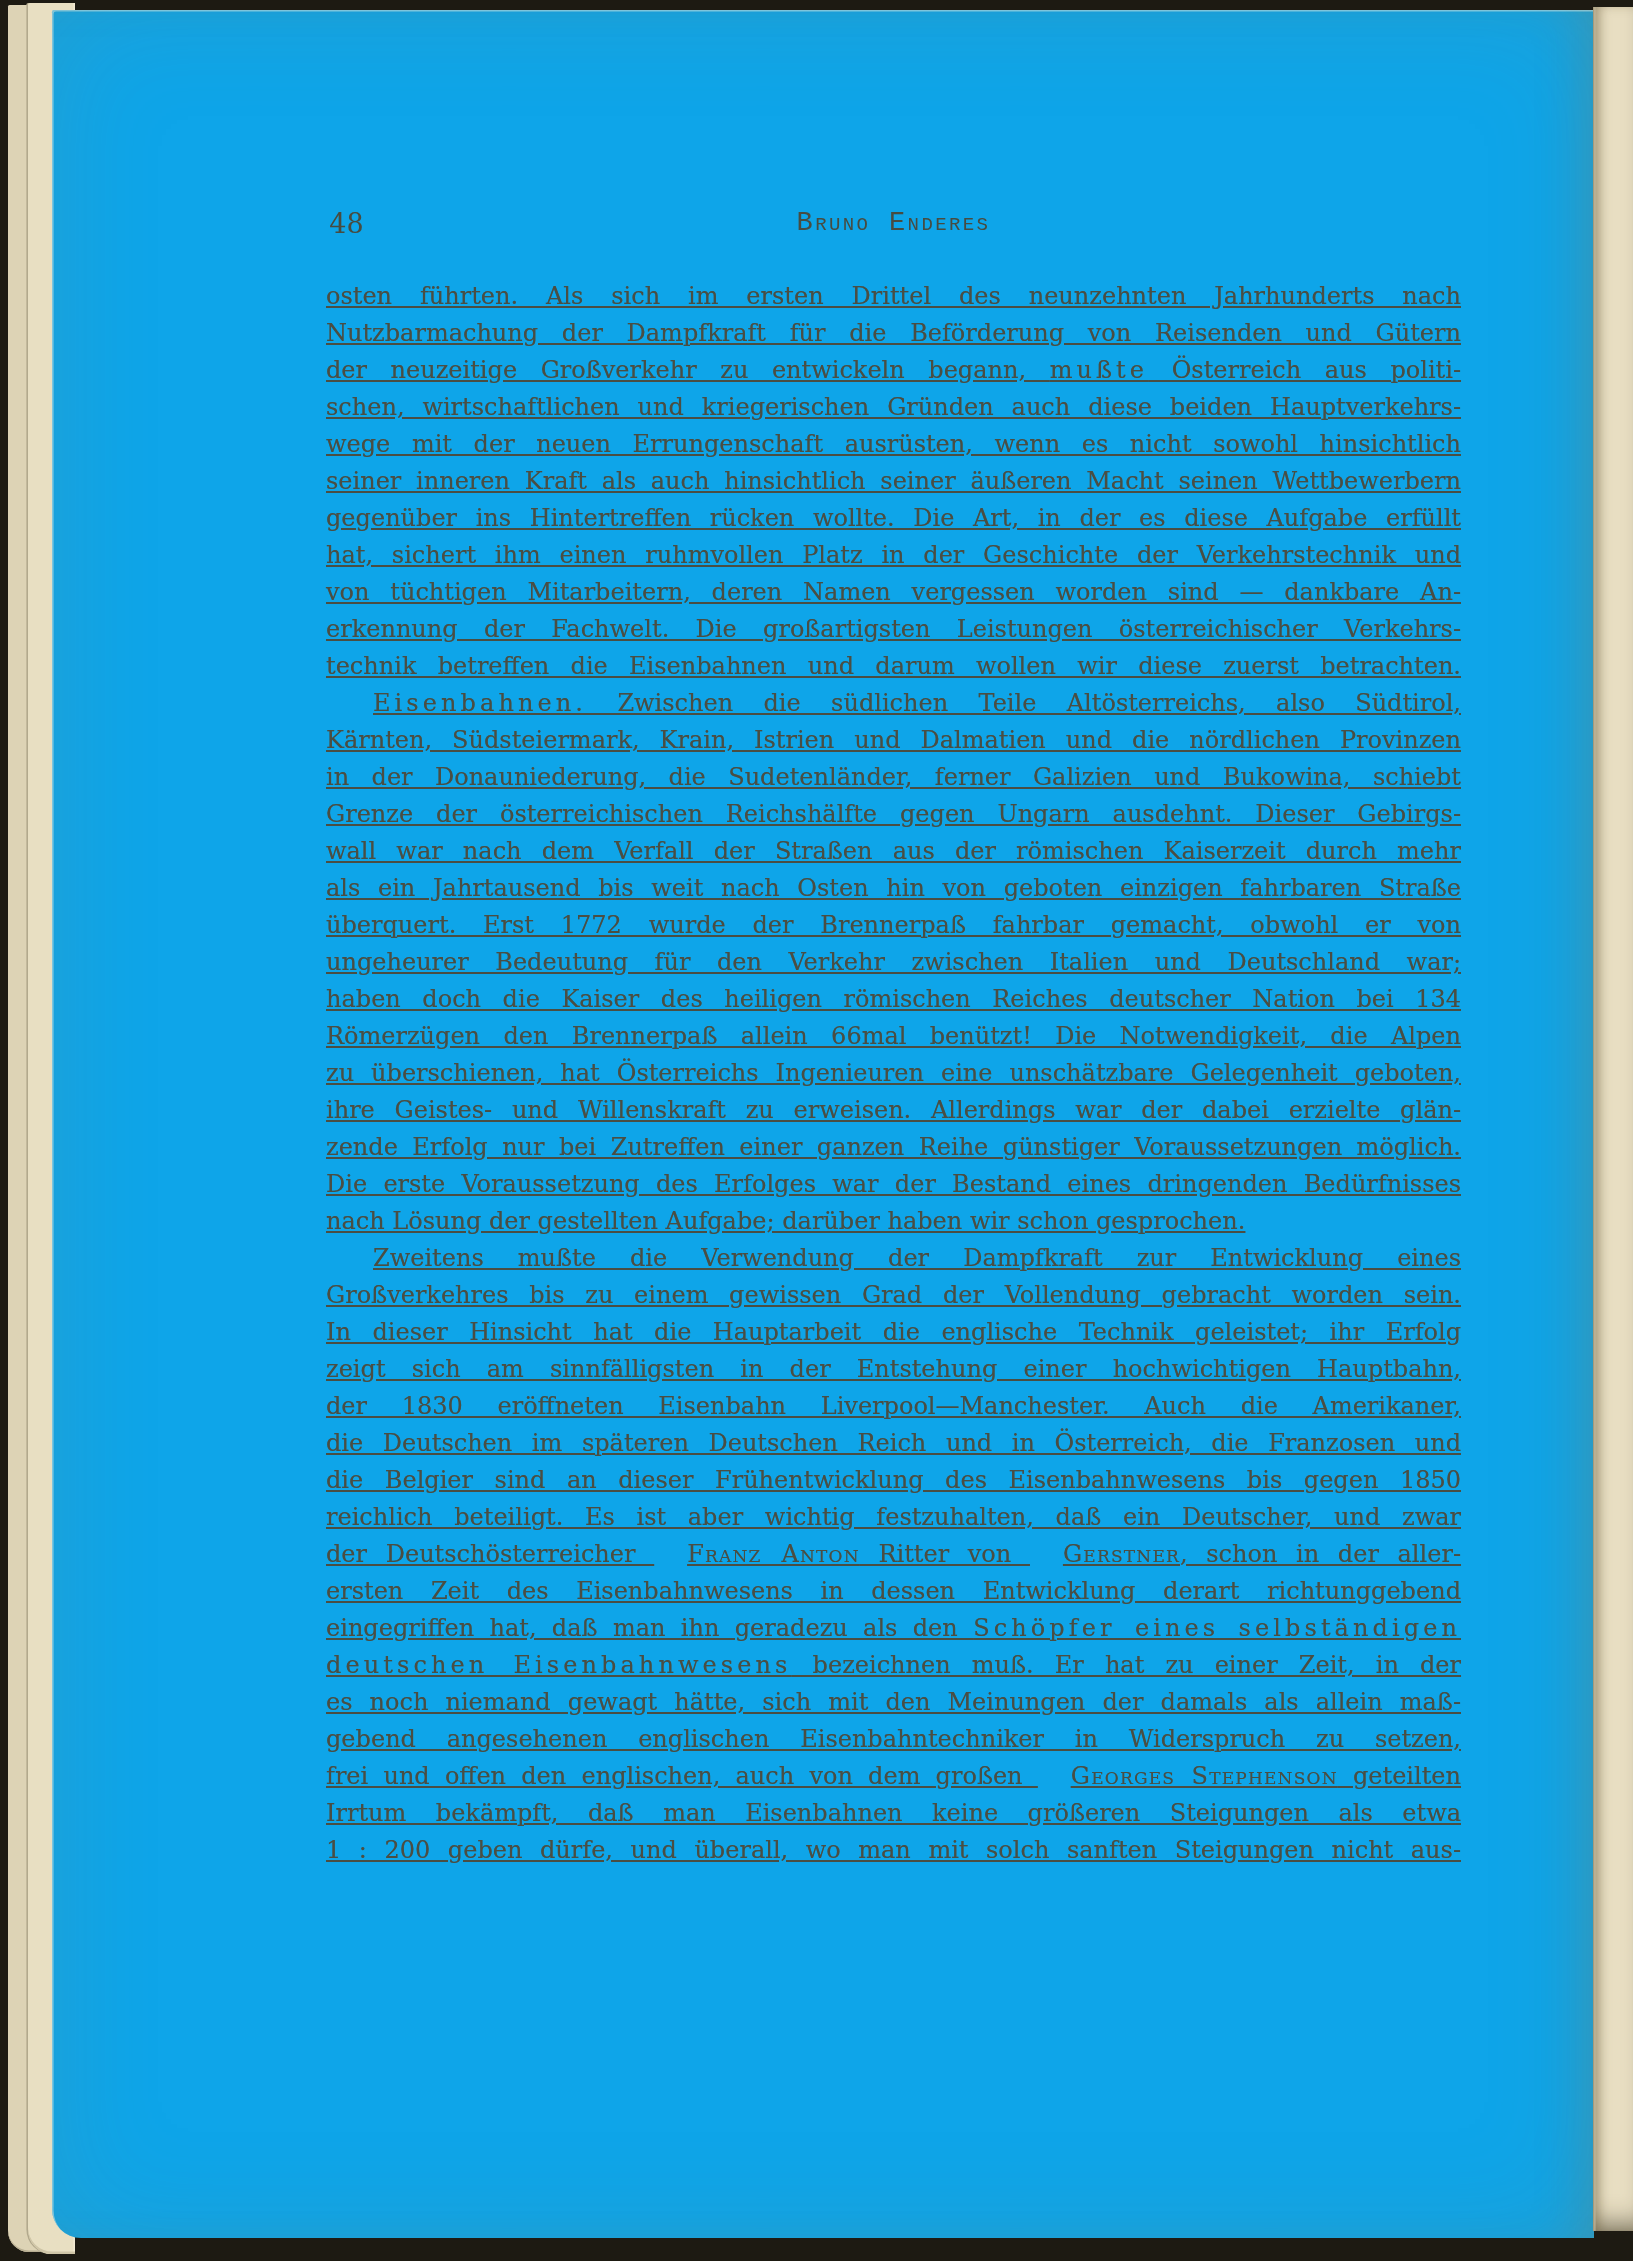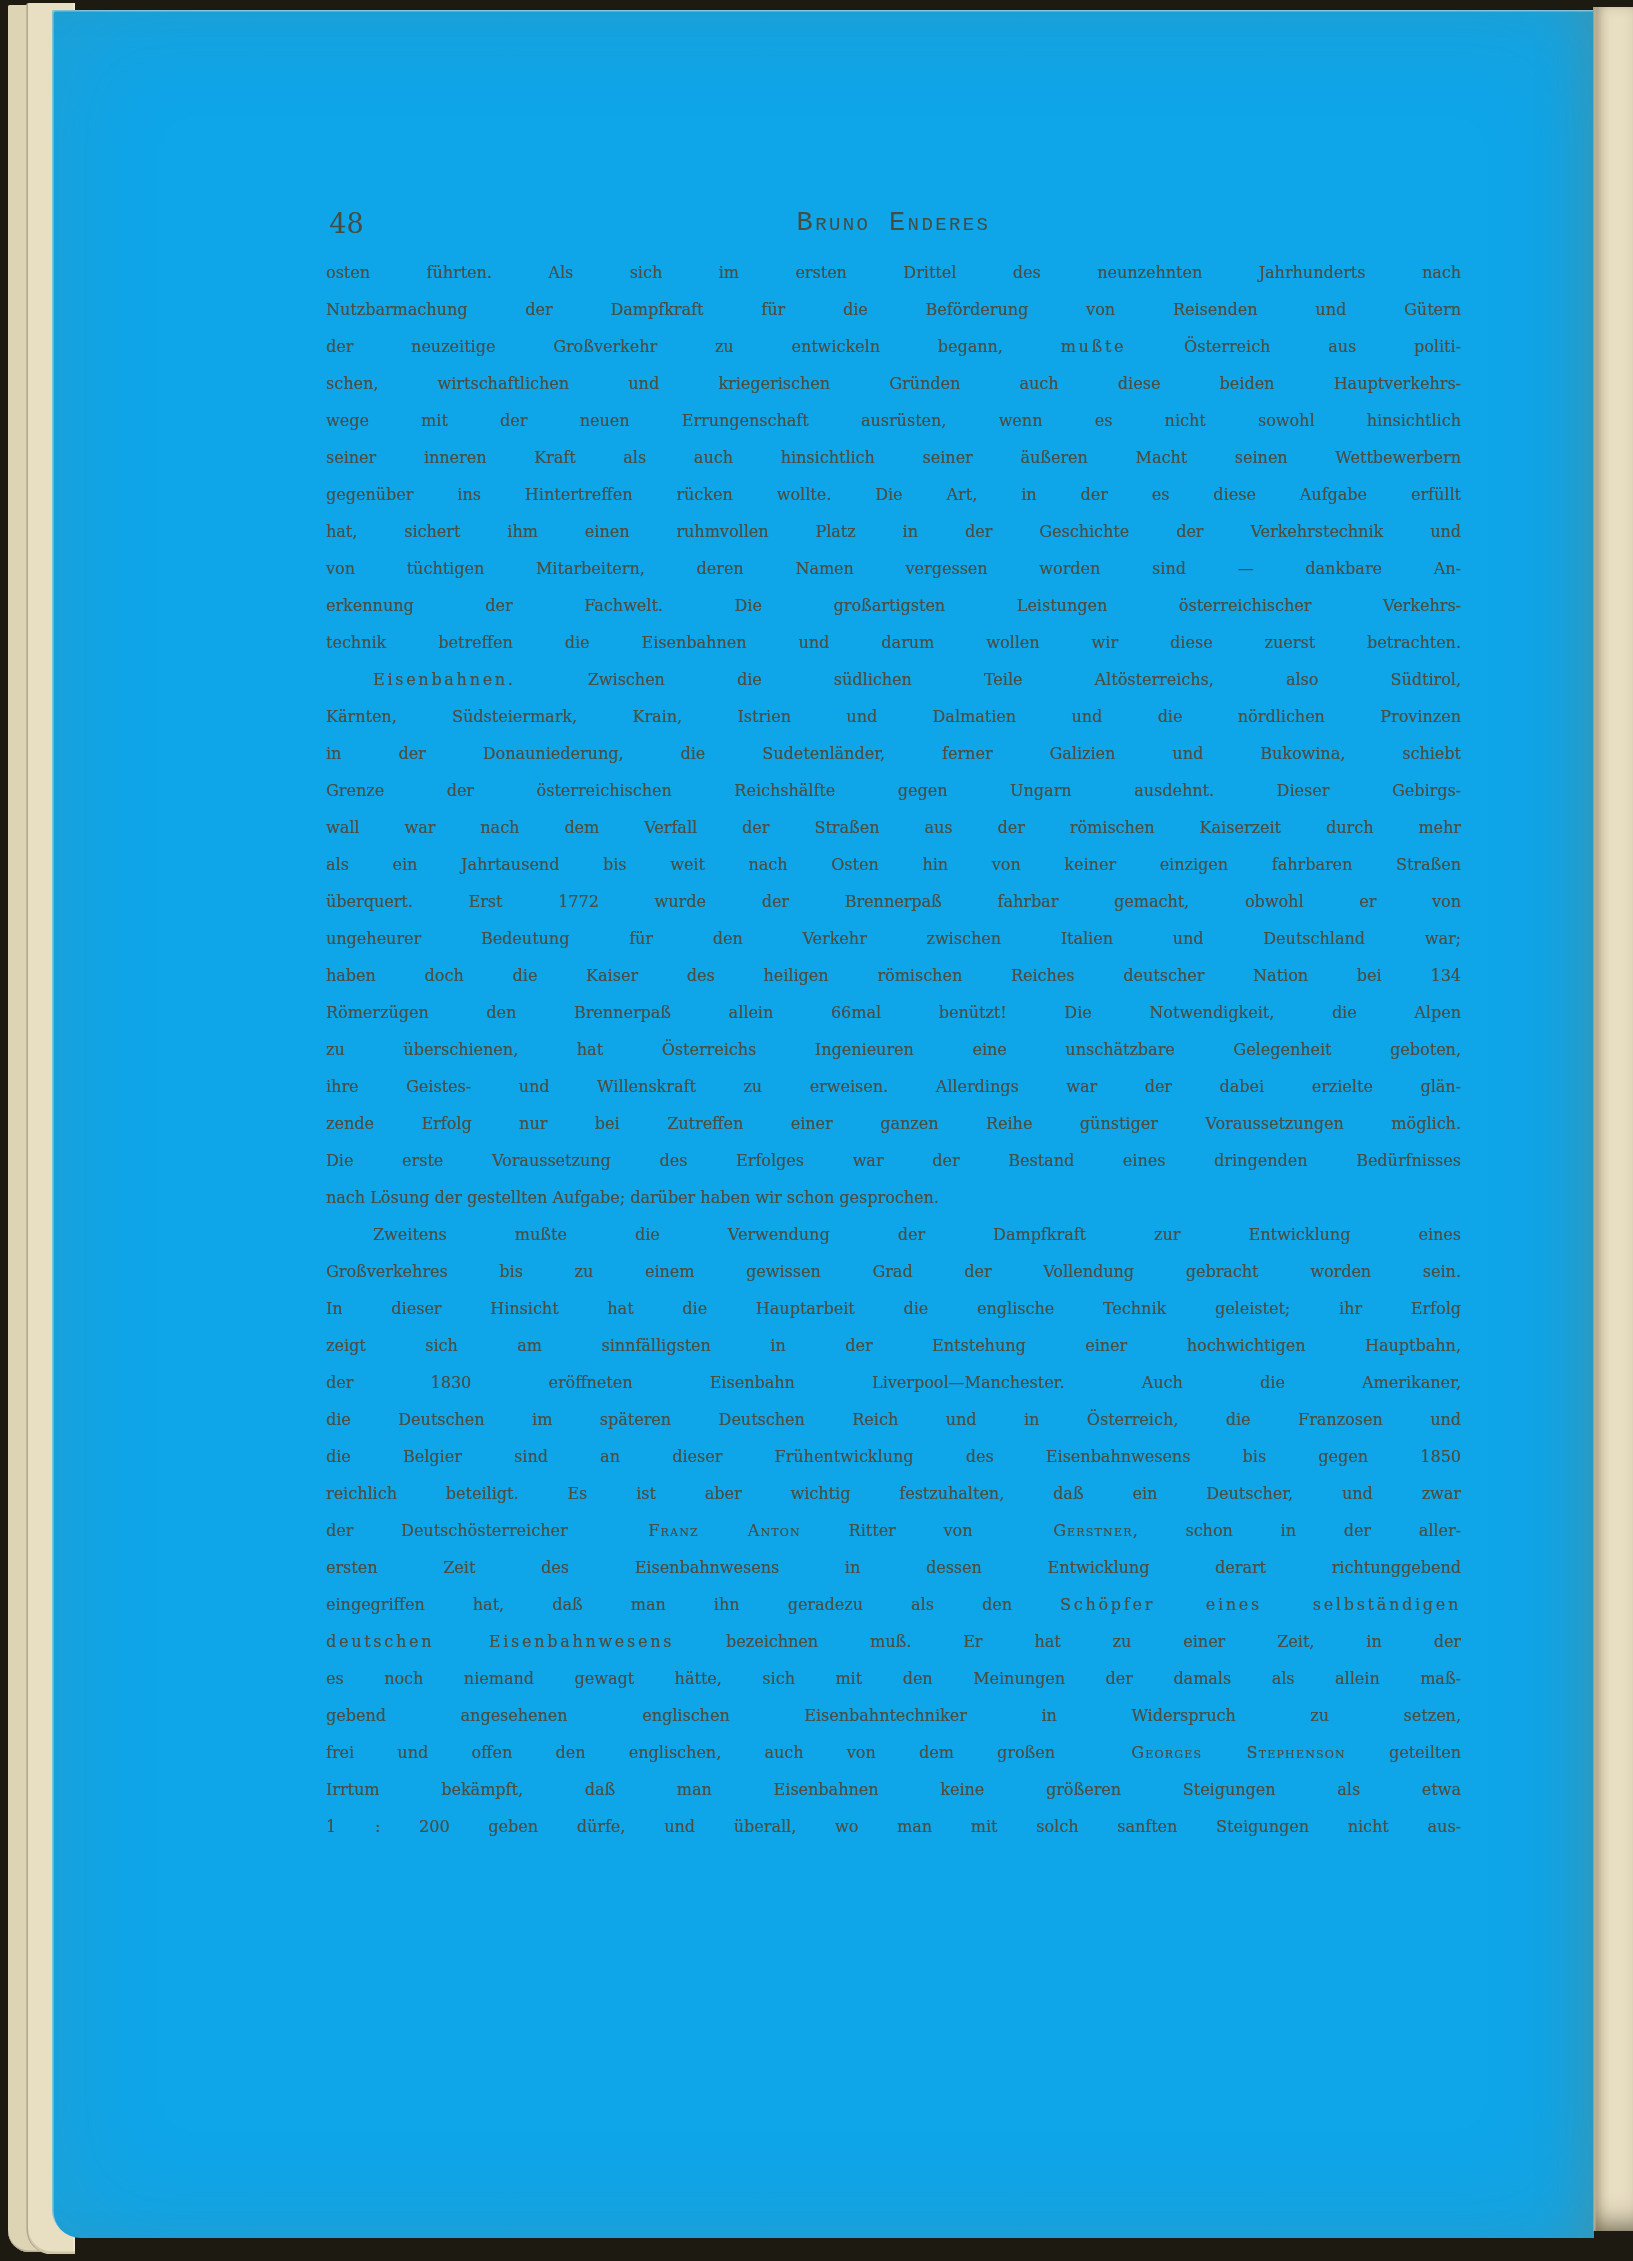--- a/index.html
+++ b/index.html
@@ -70,26 +70,27 @@
   .runtitle {
     position: absolute;
     left: 0; right: 0; top: 0;
     text-align: center;
     font-variant: small-caps;
     letter-spacing: 2.4px;
     font-family: Liberation Mono, monospace;
   }
   .body-text {
     position: absolute;
-    left: 274px; top: 244px;
+    left: 274px; top: 268px;
     width: 1135px;
-    font-size: 16px;
+    font-size: 24px;
     line-height: 37px;
     color: #4a4e43;
     text-shadow: 0 0 0.6px rgba(74, 78, 67, 0.55);
+    text-decoration: underline;
   }
   .line {
     text-align: justify;
     text-align-last: justify;
   }
   .line.para-end {
     text-align-last: left;
   }
   .line.indent {
     text-indent: 47px;
@@ -124,21 +125,21 @@
       <div class="line"><span>gegenüber ins Hintertreffen rücken wollte. Die Art, in der es diese Aufgabe erfüllt</span></div>
       <div class="line"><span>hat, sichert ihm einen ruhmvollen Platz in der Geschichte der Verkehrstechnik und</span></div>
       <div class="line"><span>von tüchtigen Mitarbeitern, deren Namen vergessen worden sind — dankbare An-</span></div>
       <div class="line"><span>erkennung der Fachwelt. Die großartigsten Leistungen österreichischer Verkehrs-</span></div>
       <div class="line"><span>technik betreffen die Eisenbahnen und darum wollen wir diese zuerst betrachten.</span></div>
       <div class="line indent"><span class="gesperrt">Eisenbahnen.</span><span> Zwischen die südlichen Teile Altösterreichs, also Südtirol,</span></div>
       <div class="line"><span>Kärnten, Südsteiermark, Krain, Istrien und Dalmatien und die nördlichen Provinzen</span></div>
       <div class="line"><span>in der Donauniederung, die Sudetenländer, ferner Galizien und Bukowina, schiebt</span></div>
       <div class="line"><span>Grenze der österreichischen Reichshälfte gegen Ungarn ausdehnt. Dieser Gebirgs-</span></div>
       <div class="line"><span>wall war nach dem Verfall der Straßen aus der römischen Kaiserzeit durch mehr</span></div>
-      <div class="line"><span>als ein Jahrtausend bis weit nach Osten hin von keiner einzigen fahrbaren Straßen</span></div>
+      <div class="line"><span>als ein Jahrtausend bis weit nach Osten hin von geboten einzigen fahrbaren Straße</span></div>
       <div class="line"><span>überquert. Erst 1772 wurde der Brennerpaß fahrbar gemacht, obwohl er von</span></div>
       <div class="line"><span>ungeheurer Bedeutung für den Verkehr zwischen Italien und Deutschland war;</span></div>
       <div class="line"><span>haben doch die Kaiser des heiligen römischen Reiches deutscher Nation bei 134</span></div>
       <div class="line"><span>Römerzügen den Brennerpaß allein 66mal benützt! Die Notwendigkeit, die Alpen</span></div>
       <div class="line"><span>zu überschienen, hat Österreichs Ingenieuren eine unschätzbare Gelegenheit geboten,</span></div>
       <div class="line"><span>ihre Geistes- und Willenskraft zu erweisen. Allerdings war der dabei erzielte glän-</span></div>
       <div class="line"><span>zende Erfolg nur bei Zutreffen einer ganzen Reihe günstiger Voraussetzungen möglich.</span></div>
       <div class="line"><span>Die erste Voraussetzung des Erfolges war der Bestand eines dringenden Bedürfnisses</span></div>
       <div class="line para-end"><span>nach Lösung der gestellten Aufgabe; darüber haben wir schon gesprochen.</span></div>
       <div class="line indent"><span>Zweitens mußte die Verwendung der Dampfkraft zur Entwicklung eines</span></div>

